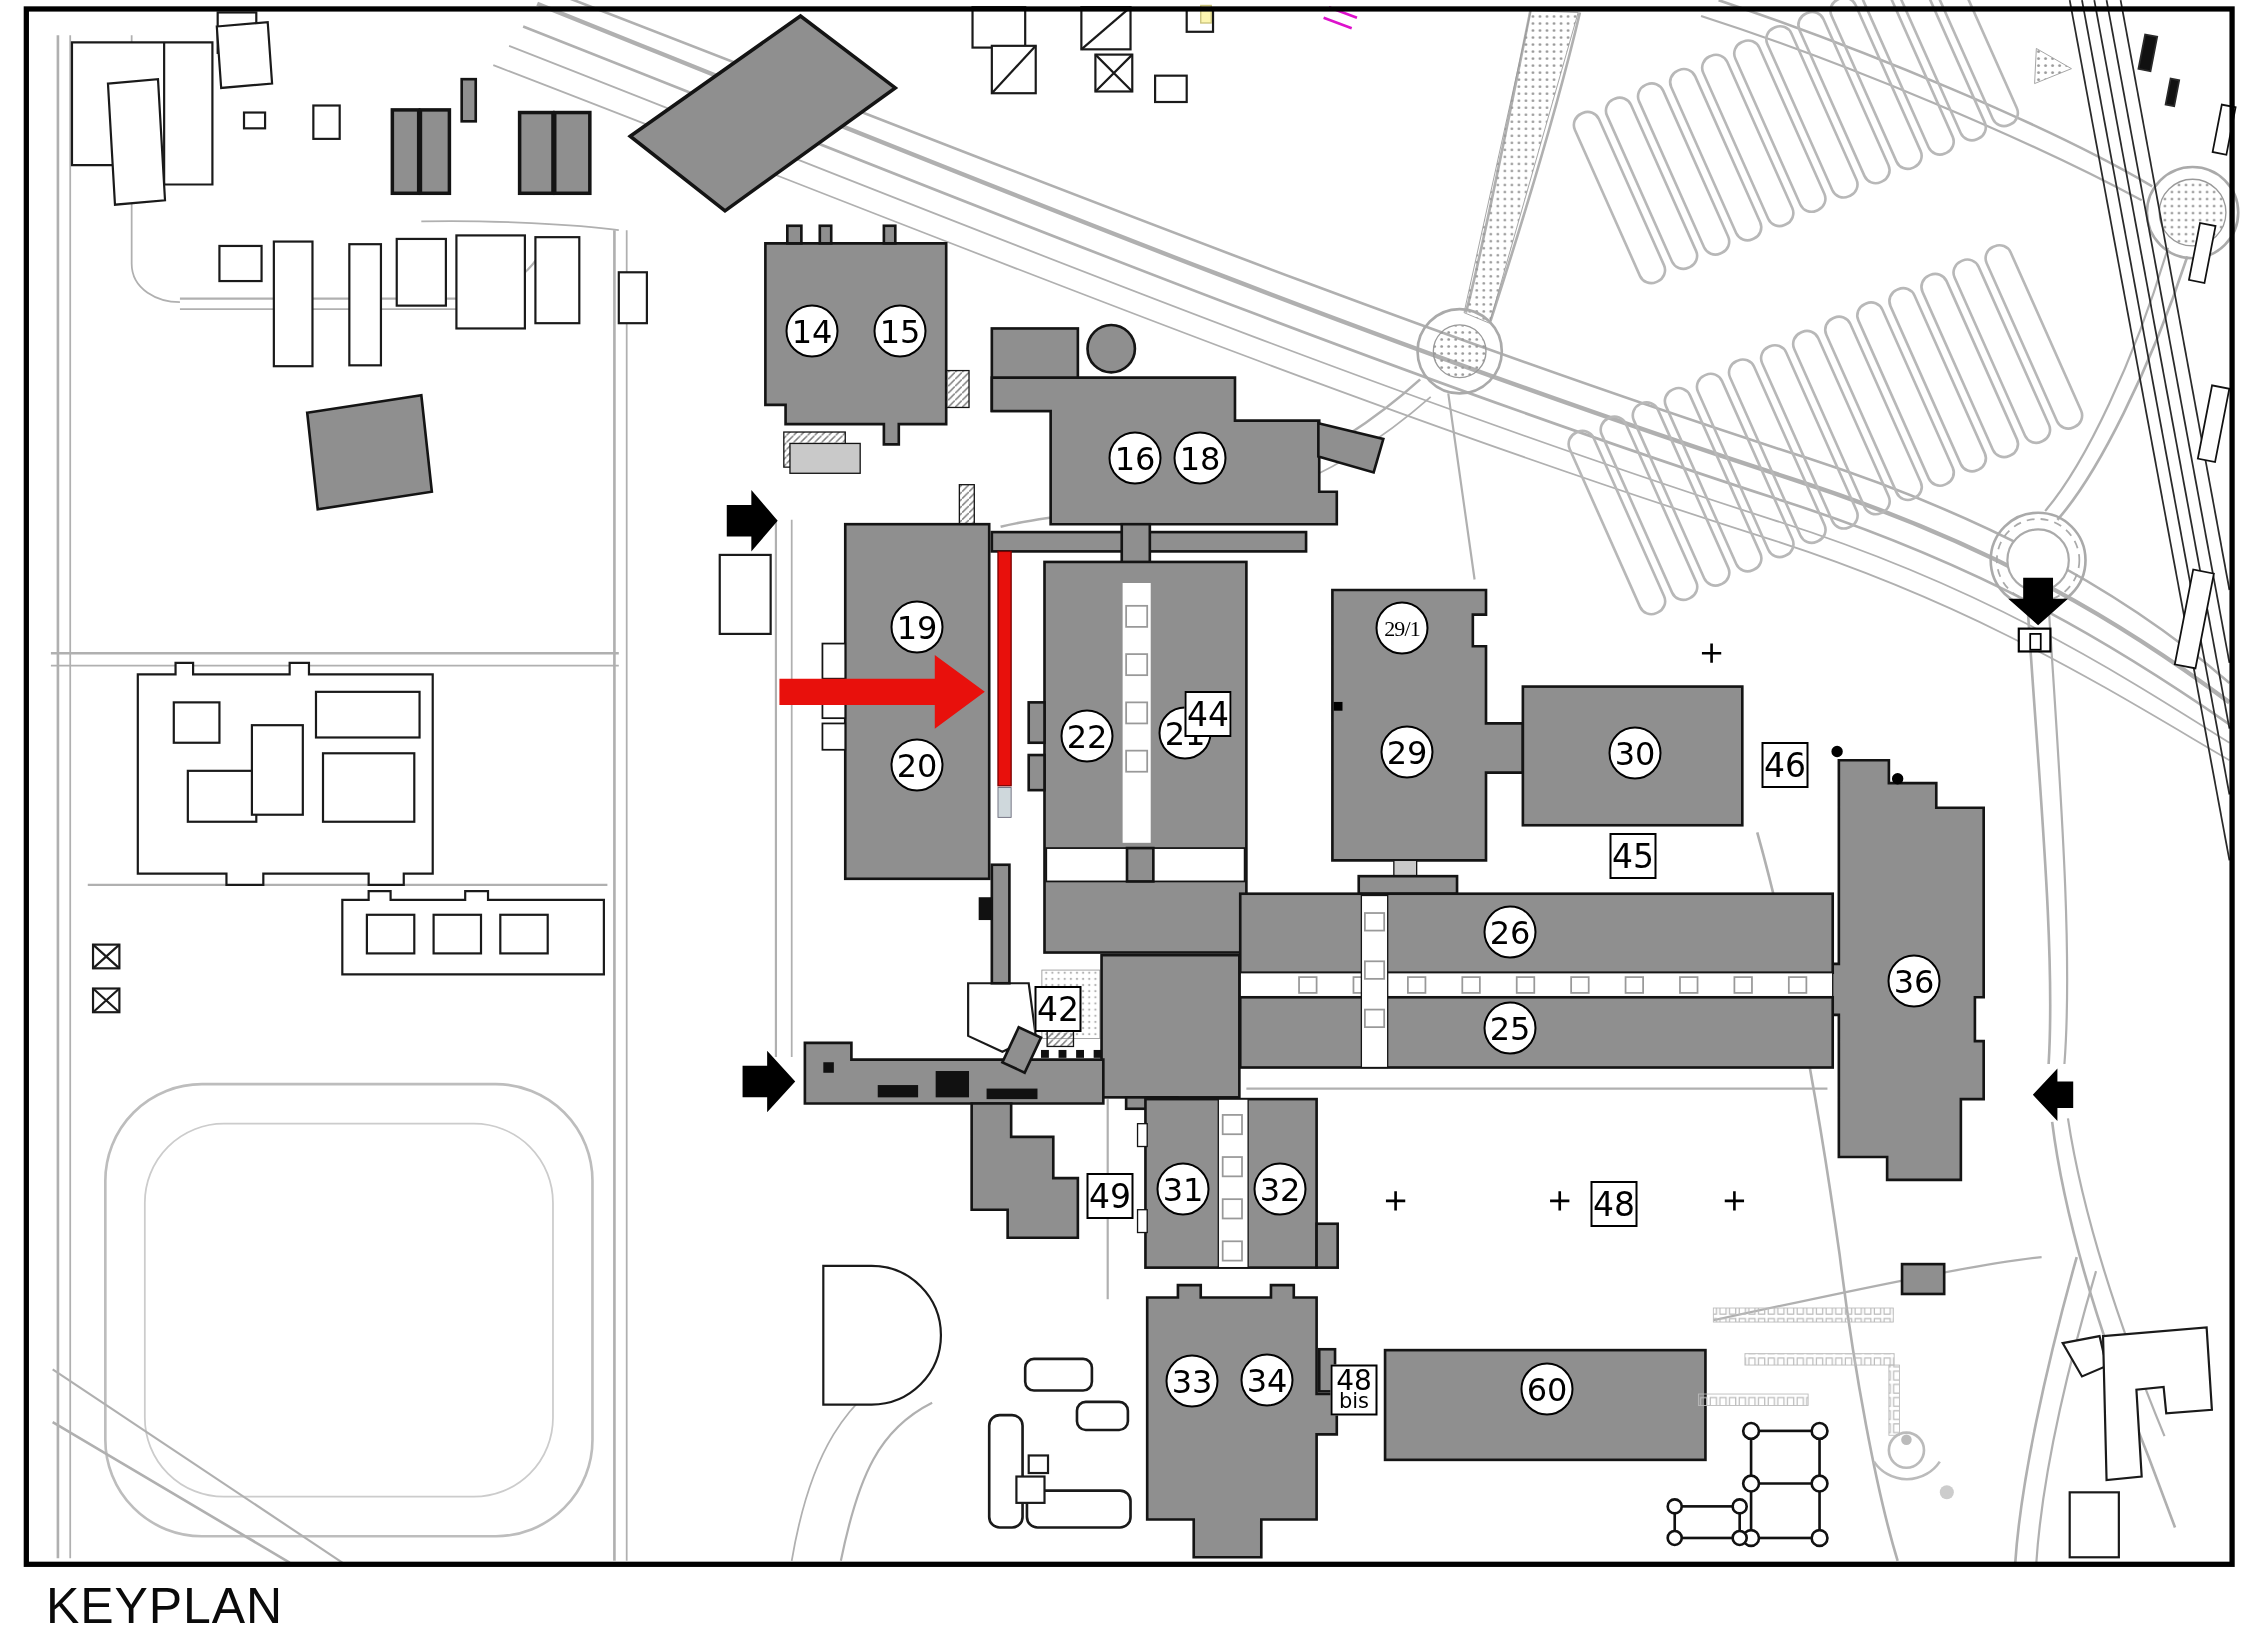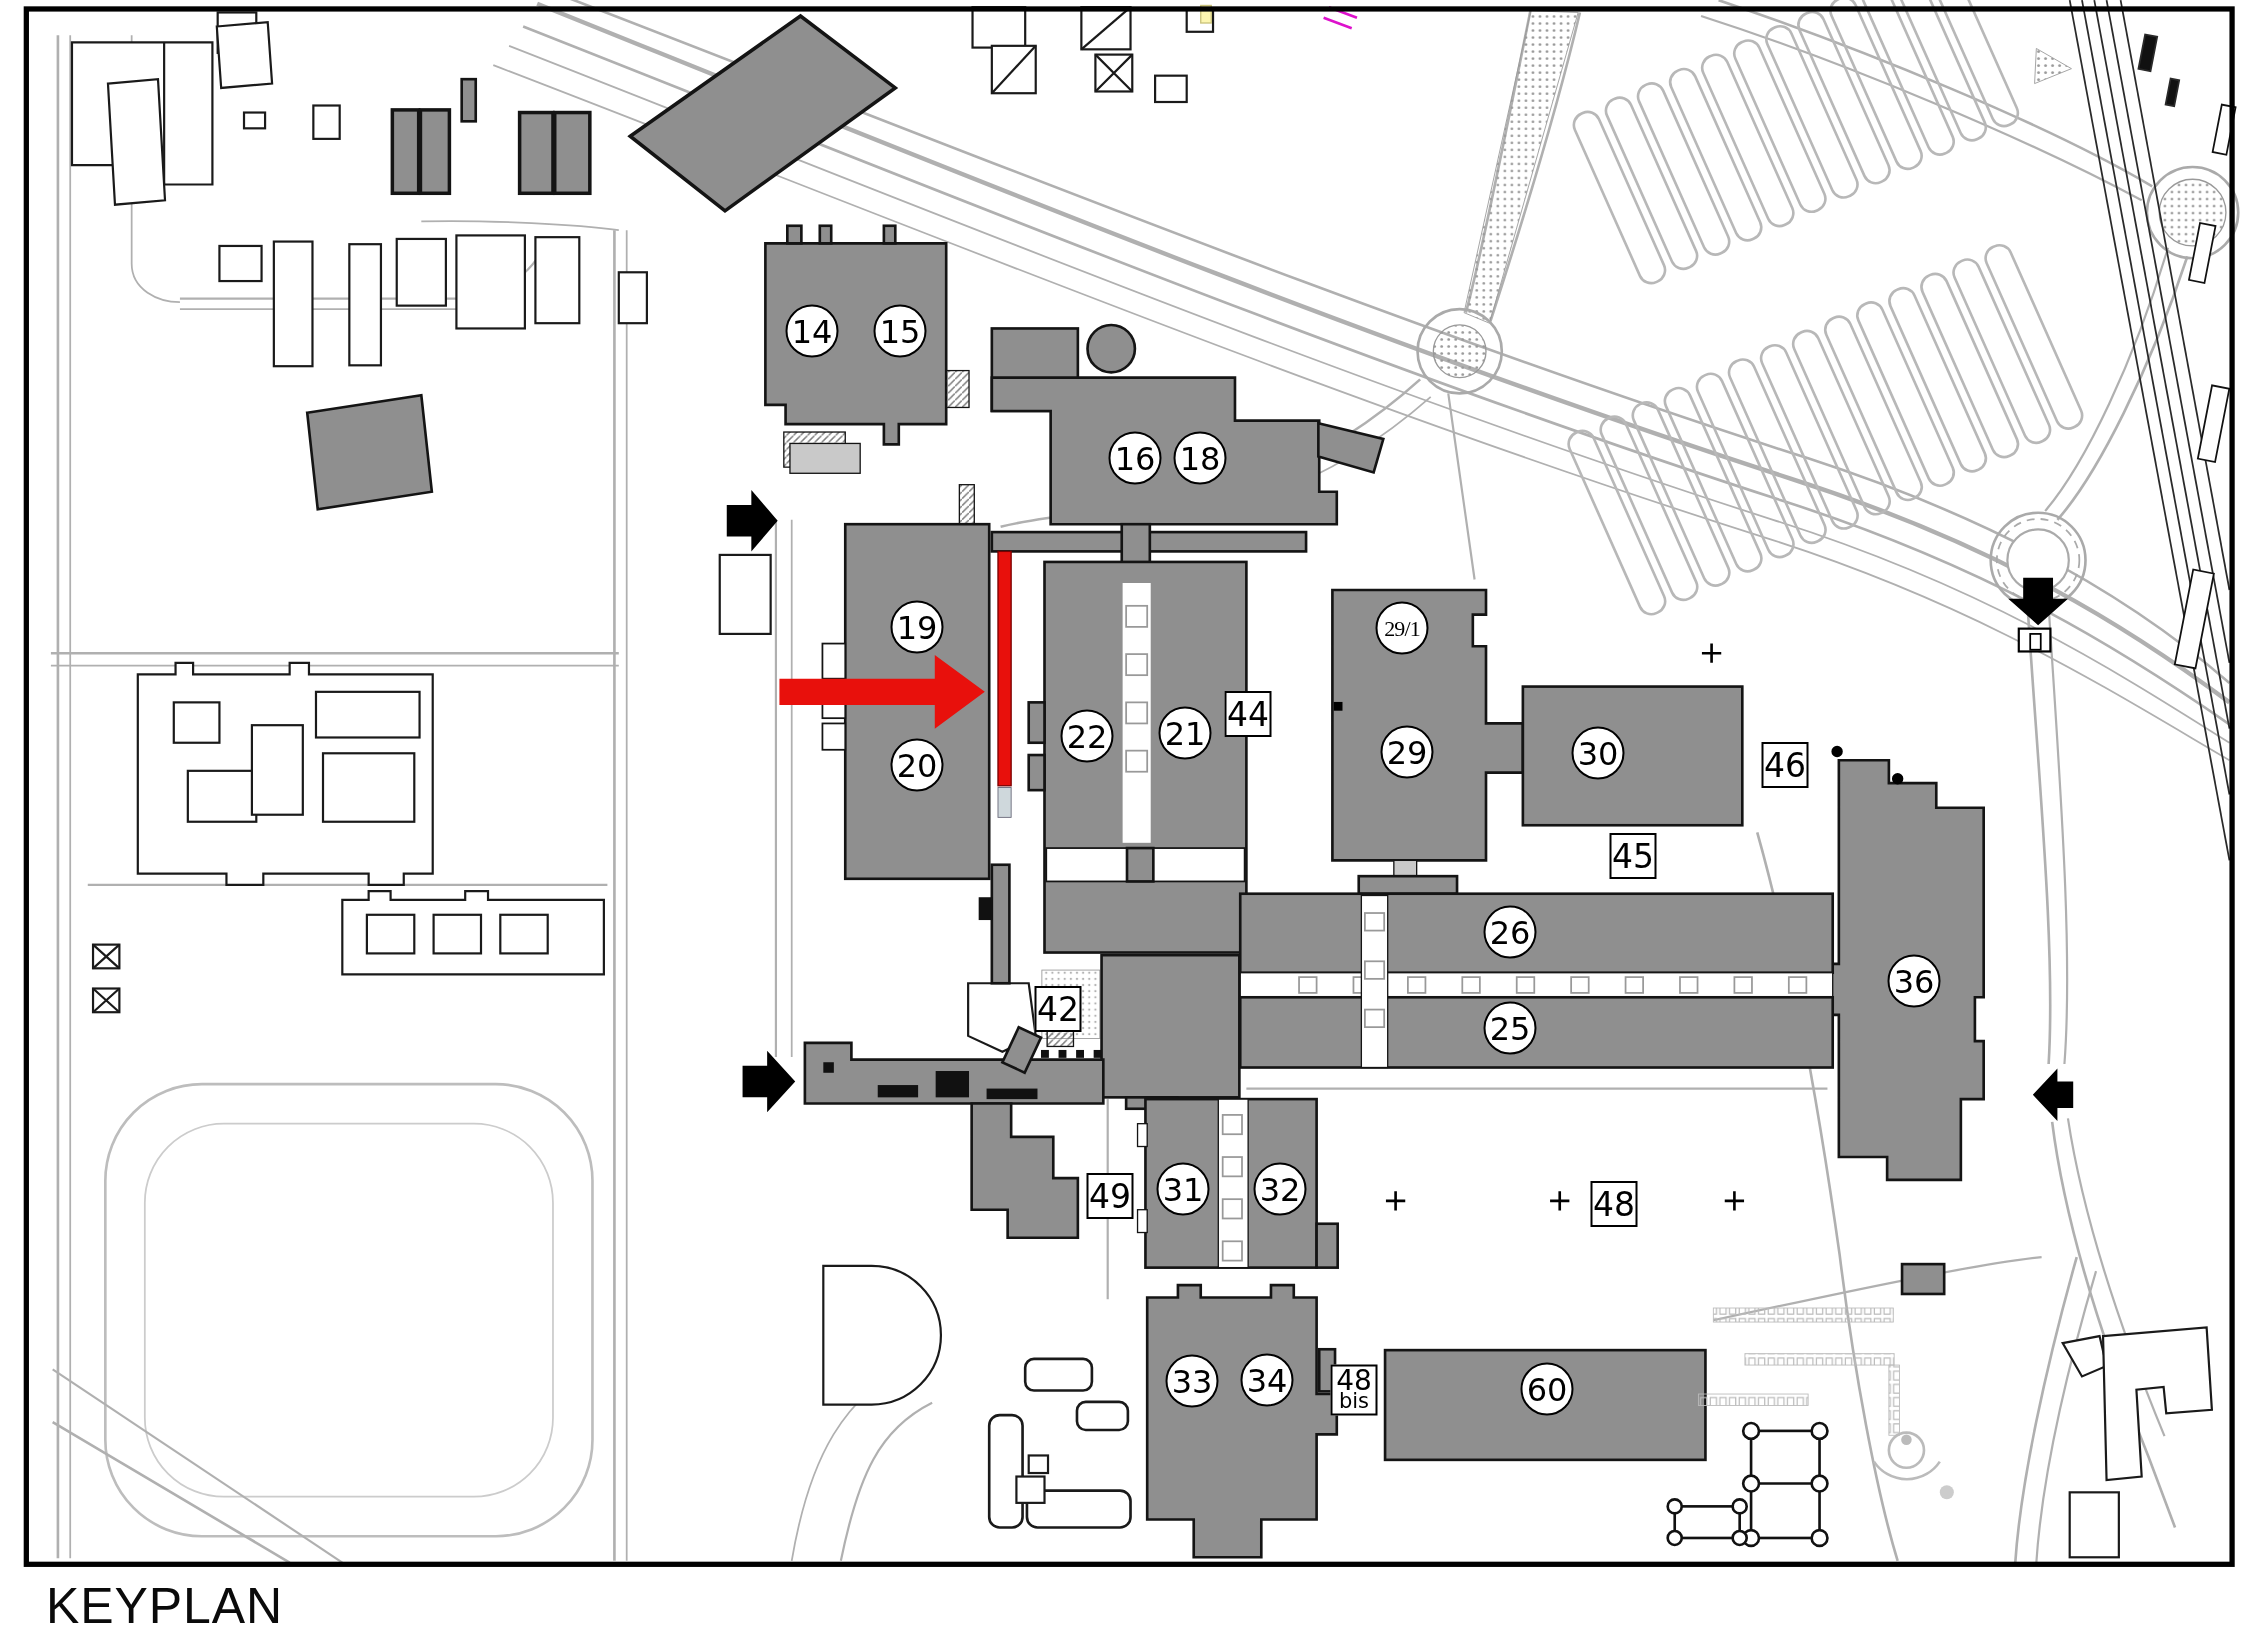--- a/index.html
+++ b/index.html
@@ -440,21 +440,21 @@
     </div>
 <div class="lbl circle" style="left:1185px;top:733px">
       <span>21</span>
     </div>
 <div class="lbl circle small-text" style="left:1402px;top:628px">
       <span>29/1</span>
     </div>
 <div class="lbl circle" style="left:1407px;top:752px">
       <span>29</span>
     </div>
-<div class="lbl circle" style="left:1598px;top:753px">
+<div class="lbl circle" style="left:1635px;top:753px">
       <span>30</span>
     </div>
 <div class="lbl circle" style="left:1914px;top:981px">
       <span>36</span>
     </div>
 <div class="lbl circle" style="left:1510px;top:932px">
       <span>26</span>
     </div>
 <div class="lbl circle" style="left:1510px;top:1028px">
       <span>25</span>
@@ -468,21 +468,21 @@
 <div class="lbl circle" style="left:1192px;top:1381px">
       <span>33</span>
     </div>
 <div class="lbl circle" style="left:1267px;top:1380px">
       <span>34</span>
     </div>
 <div class="lbl circle" style="left:1547px;top:1389px">
       <span>60</span>
     </div>
 
-<div class="lbl boxlbl" style="left:1248px;top:714px">
+<div class="lbl boxlbl" style="left:1208px;top:714px">
       <span>44</span>
     </div>
 <div class="lbl boxlbl" style="left:1633px;top:856px">
       <span>45</span>
     </div>
 <div class="lbl boxlbl" style="left:1785px;top:765px">
       <span>46</span>
     </div>
 <div class="lbl boxlbl" style="left:1058px;top:1009px">
       <span>42</span>

